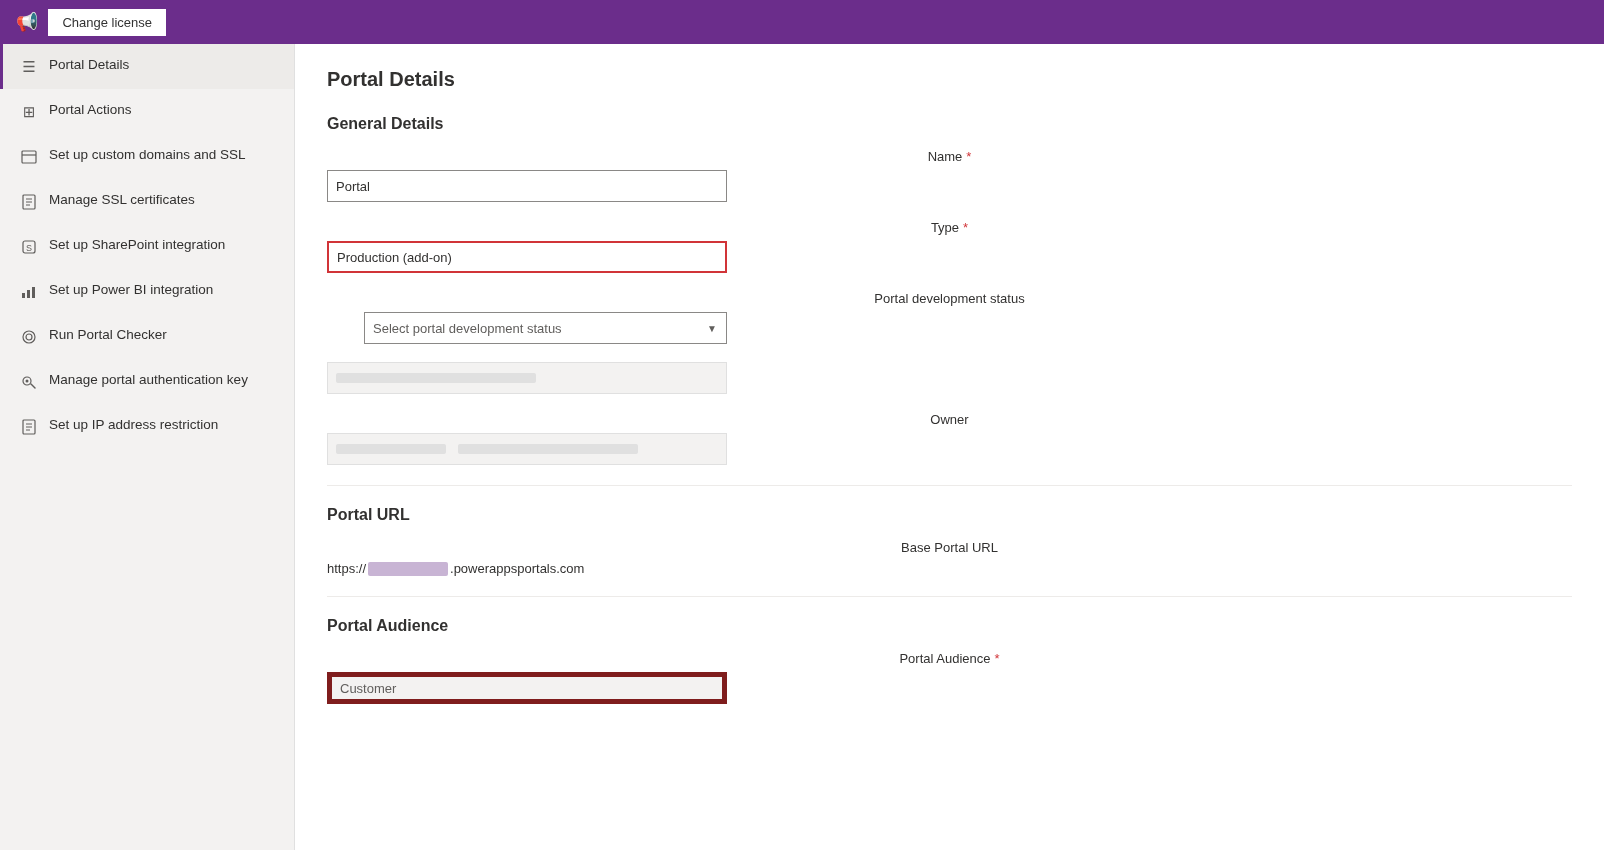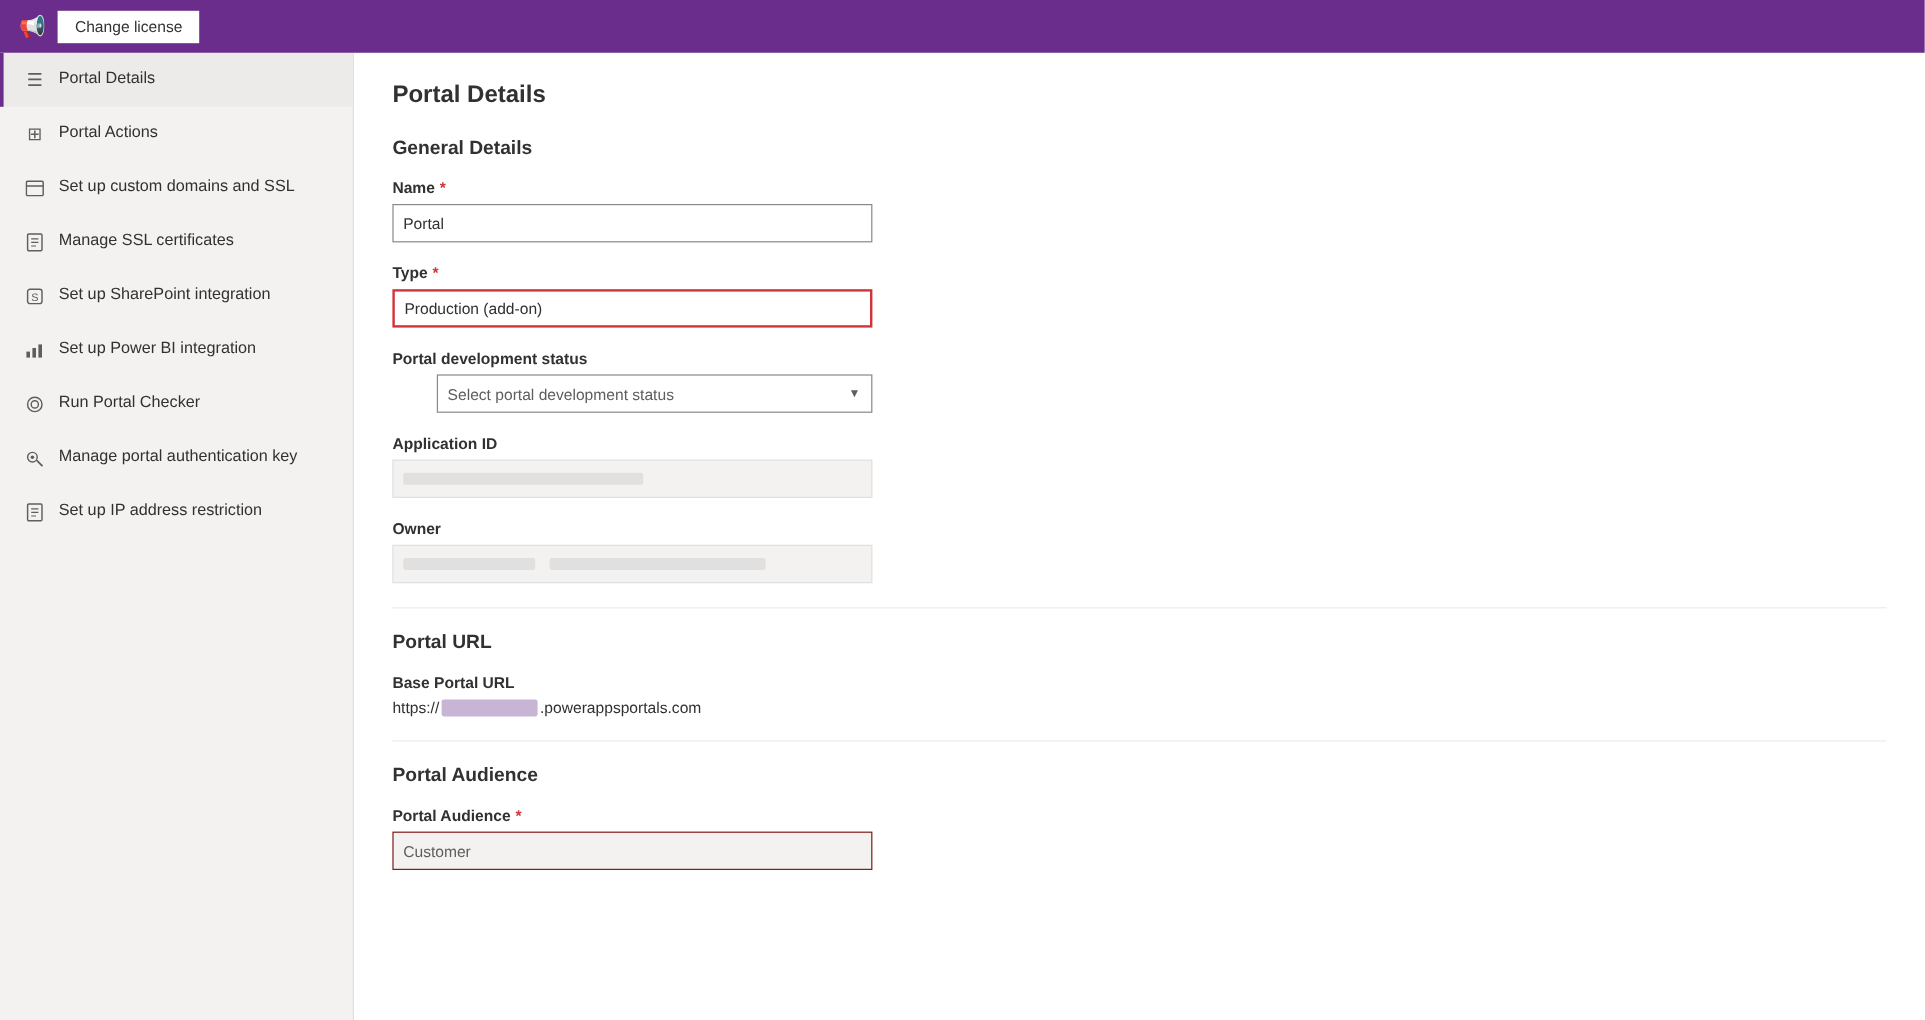--- a/index.html
+++ b/index.html
@@ -87,26 +87,27 @@
     .section-title {
       font-size: 16px;
       font-weight: 600;
       color: #323130;
       margin-bottom: 16px;
       margin-top: 8px;
     }
     .field-group { margin-bottom: 18px; }
     .field-label {
       font-size: 13px;
-      font-weight: 700;
+      font-weight: 400;
       color: #323130;
       margin-bottom: 6px;
       display: flex;
       align-items: center;
       gap: 4px;
+      justify-content: center;
     }
     .required-star { color: #d13438; font-size: 13px; }
     .field-input {
       width: 400px;
       height: 32px;
       border: 1px solid #8a8886;
       padding: 0 8px;
       font-size: 13px;
       color: #323130;
       background: #fff;
@@ -173,21 +174,21 @@
       width: 80px;
       height: 14px;
       margin: 0 2px;
       vertical-align: middle;
       border-radius: 2px;
     }
 
     .audience-input {
       width: 400px;
       height: 32px;
-      border: 1px solid #7f1d1d;
+      border: 5px solid #7f1d1d;
       padding: 0 8px;
       font-size: 13px;
       color: #605e5c;
       background: #f3f2f1;
     }
 
     .divider {
       border: none;
       border-top: 1px solid #edebe9;
       margin: 20px 0;
@@ -322,23 +323,20 @@
       </div>
       <div class="select-wrapper">
         <select class="field-select">
           <option value="">Select portal development status</option>
         </select>
         <span class="select-chevron">▼</span>
       </div>
     </div>
 
     <div class="field-group">
-      <div class="field-label">
-        <span>Application ID</span>
-      </div>
       <div class="field-input-readonly" style="display:flex; align-items:center;">
         <span class="skeleton app-id-skeleton"></span>
       </div>
     </div>
 
     <div class="field-group">
       <div class="field-label">
         <span>Owner</span>
       </div>
       <div class="field-input-readonly" style="display:flex; align-items:center; gap:6px;">

